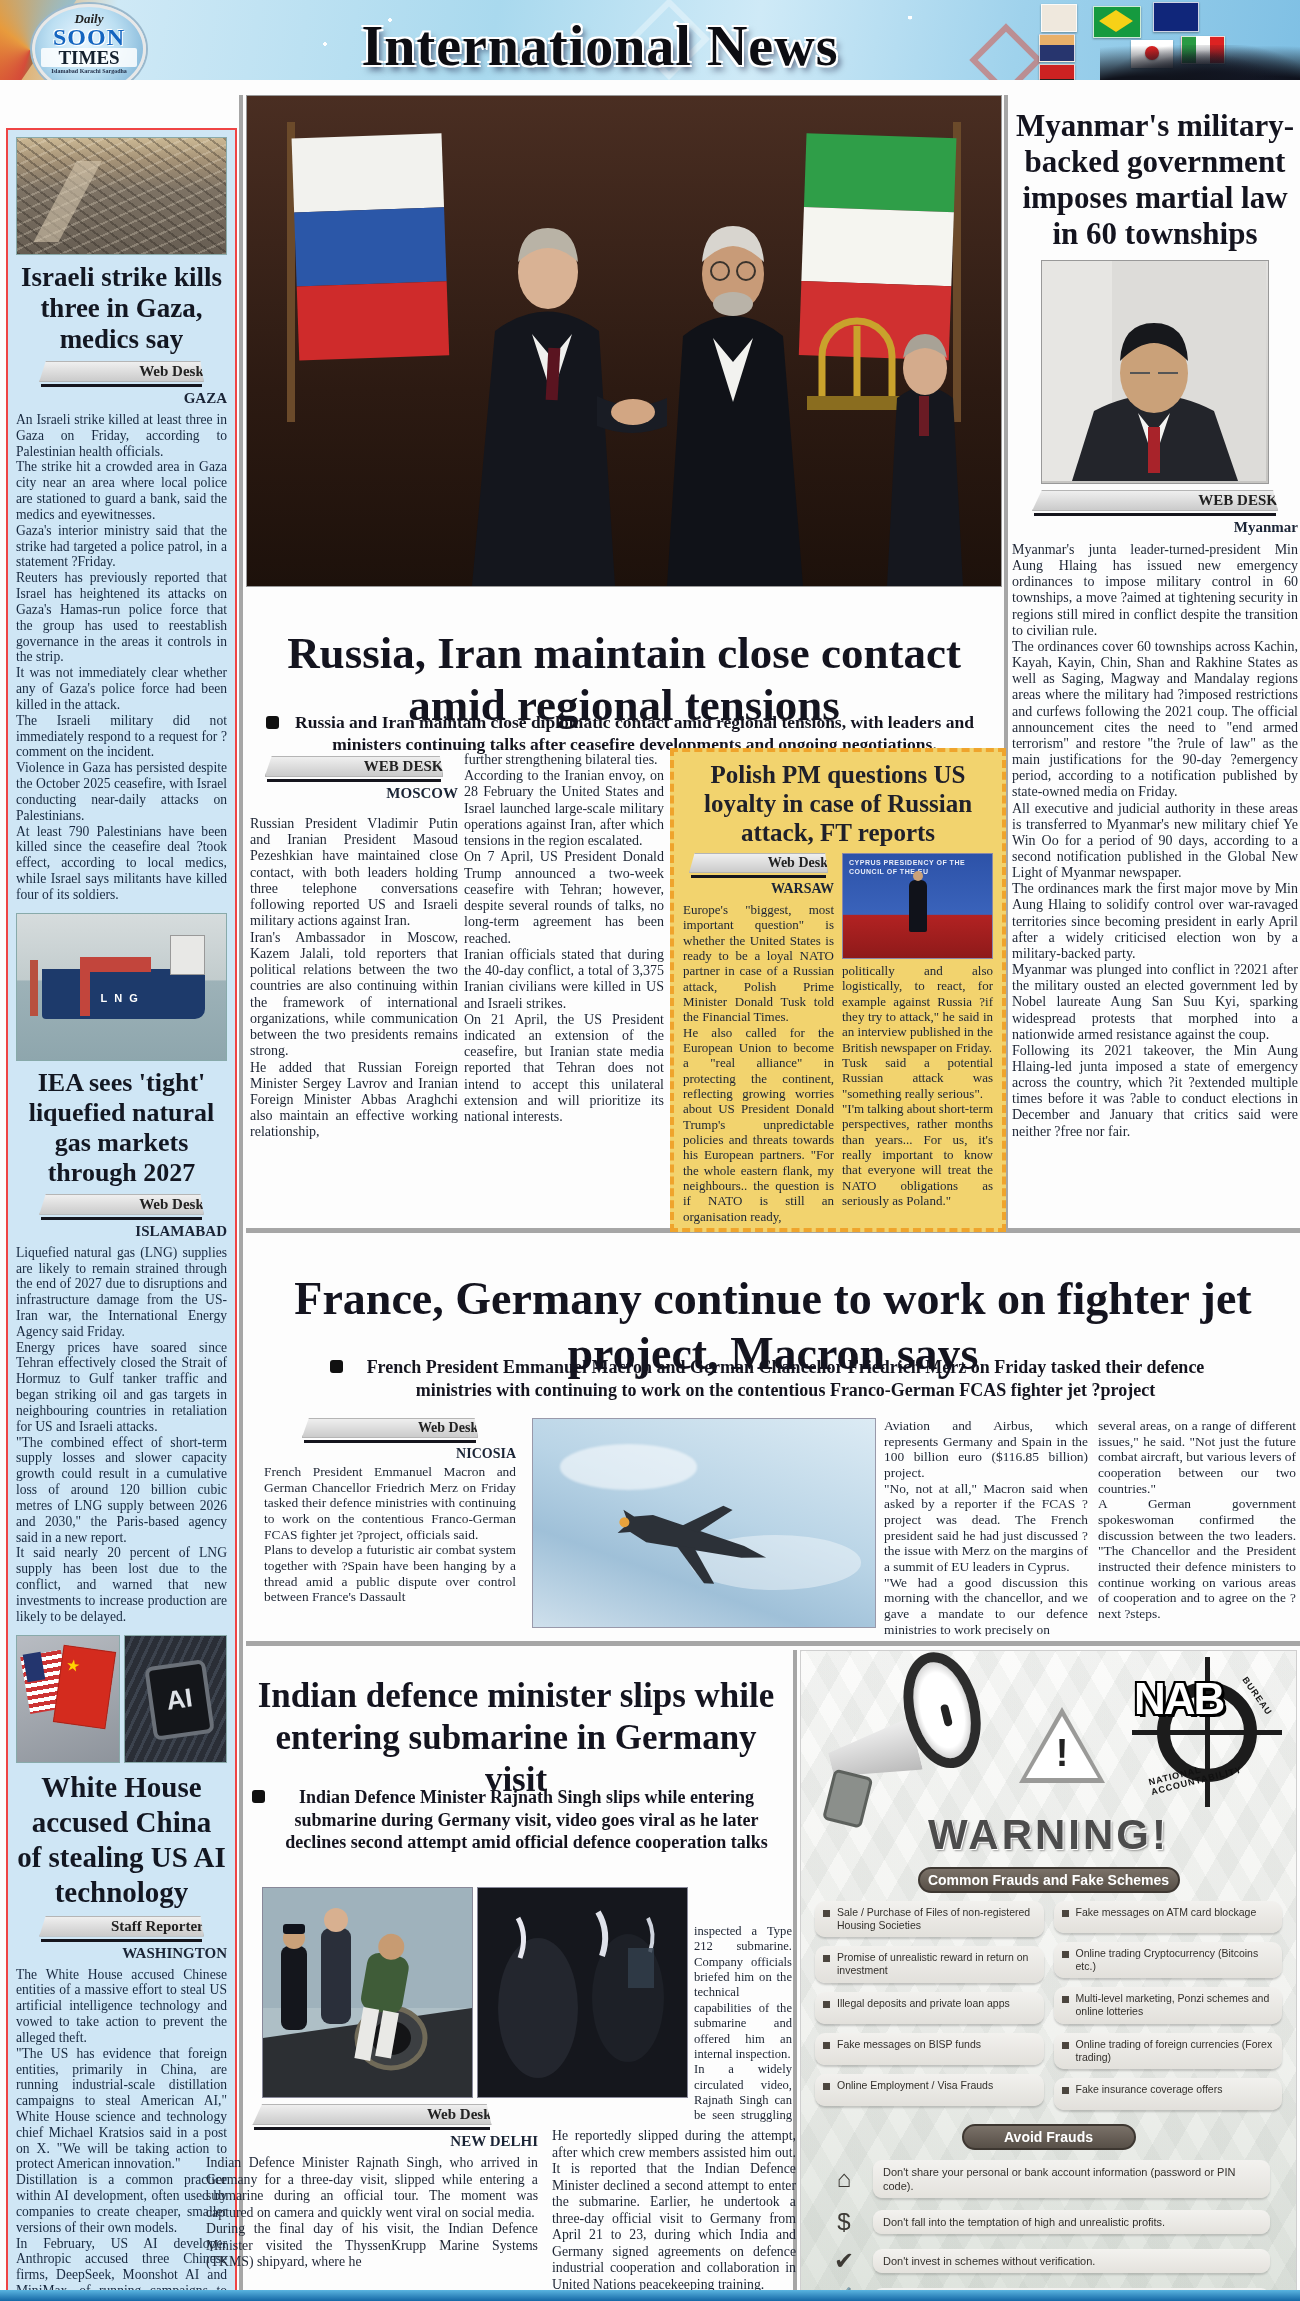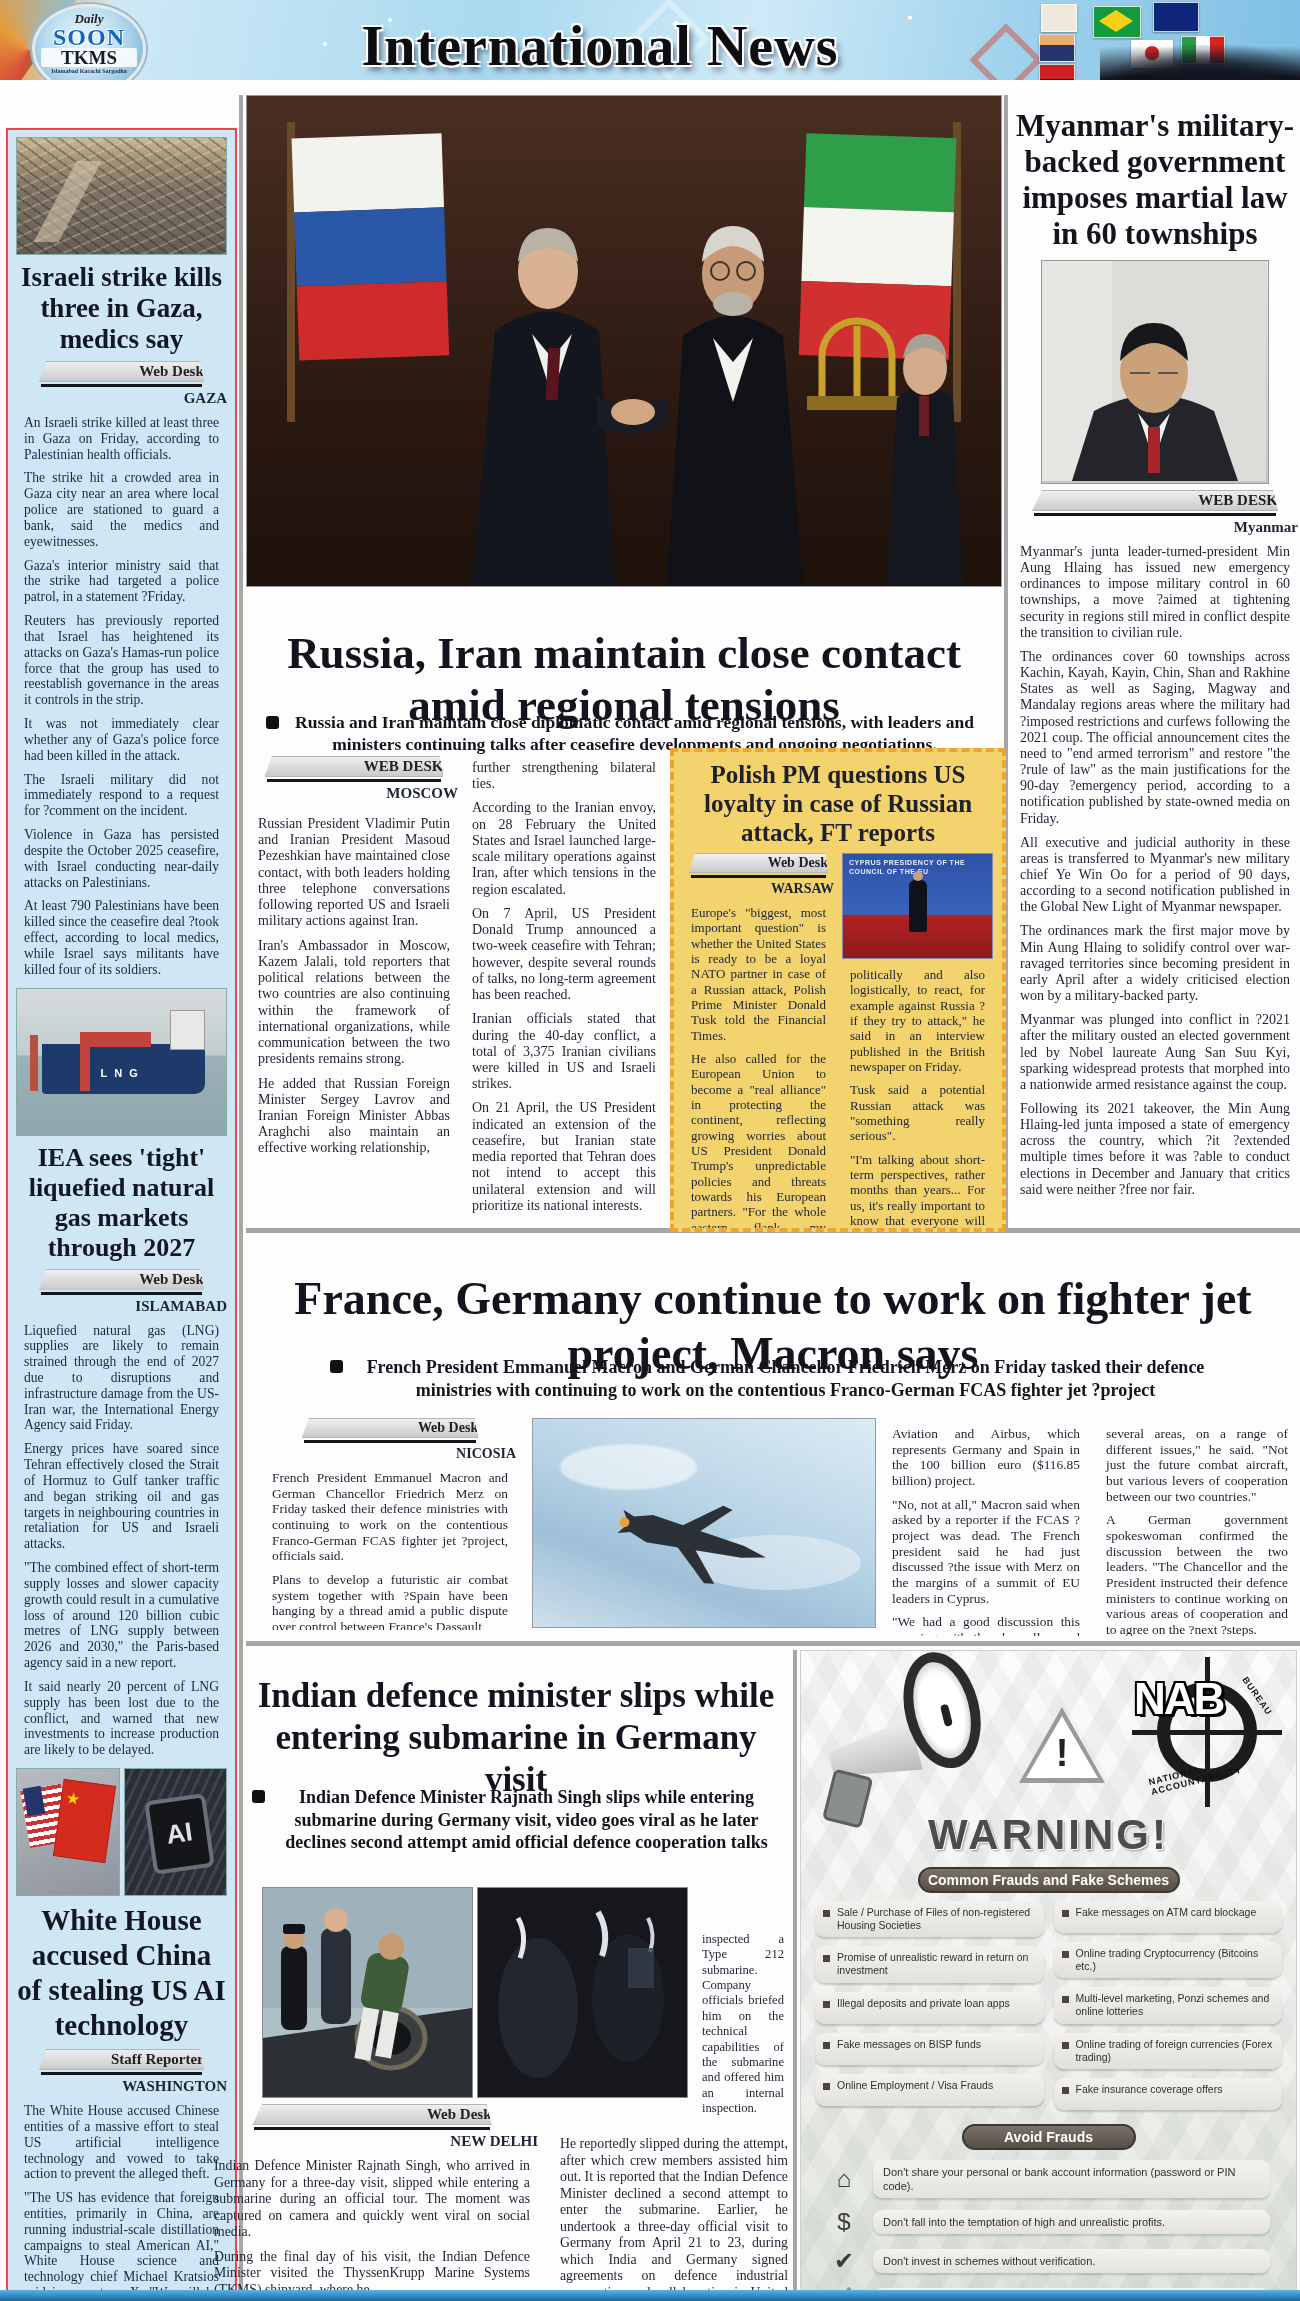--- a/index.html
+++ b/index.html
@@ -40,21 +40,21 @@
                radial-gradient(ellipse at 55% 100%,#141826 35%,transparent 75%),
                radial-gradient(ellipse at 85% 100%,#0c0f18 30%,transparent 70%);}
   .flagchip{position:absolute;border:1px solid rgba(255,255,255,.8);box-shadow:0 1px 2px rgba(0,0,0,.35);}
   
   .vrule,.hrule{position:absolute;background:#a6a6a6;}
   
   .left-panel{position:absolute;left:6px;top:128px;width:231px;height:2164px;background:#cfe6f5;
     border:2px solid #ef4444;box-sizing:border-box;padding:7px 8px;overflow:hidden;}
   .lp-photo{width:100%;border:1px solid #8aa;box-sizing:border-box;position:relative;overflow:hidden;}
   .head-sm{font-weight:700;text-align:center;color:#131722;margin:7px 0 4px;}
-  .bp{margin:8px;text-align:justify;}
+  .bp{margin:0;text-align:justify;}
   .lp-body .bp{font-size:13.6px;line-height:1.165;color:#17283f;}
   
   .plate-wrap{width:78%;margin:6px auto 0;}
   .plate{position:relative;background:linear-gradient(180deg,#f1f1f1,#c9c9c9);text-align:right;
     font-weight:700;font-size:15px;padding:2px 0;color:#222;
     clip-path:polygon(4% 0,98% 0,100% 100%,0 100%,2% 50%);box-shadow:inset 0 0 0 1px #b5b5b5;}
   .plate-rule{height:3px;background:#15151d;margin:2px 2px 0;}
   .dateline{text-align:right;font-weight:700;font-size:15px;margin:3px 0 5px;color:#1a2436;}
   
   .main-photo{position:absolute;left:246px;top:95px;width:756px;height:492px;border:1px solid #999;box-sizing:border-box;}
@@ -150,21 +150,21 @@
 
 <div class="page">
 
   <div class="banner">
     <div class="banner-edge"></div>
     <div class="diamond" style="left:640px;top:10px;width:46px;height:46px;"></div>
     <div class="diamond" style="left:980px;top:34px;width:40px;height:40px;border-color:rgba(220,60,40,.45);"></div>
     <div class="logo">
       <div class="daily">Daily</div>
       <div class="soon">SOON</div>
-      <div class="times">TKMS</div>
+      <div class="times">TIMES</div>
       <div class="cities">Islamabad  Karachi  Sargodha</div>
       <span class="abc">ABC CERTIFIED</span>
     </div>
     <div class="banner-title">International News</div>
     <div class="collage">
       <div class="flagchip" style="left:6px;top:4px;width:34px;height:26px;background:#efe8dd;"></div>
       <div class="flagchip" style="left:4px;top:34px;width:34px;height:26px;background:linear-gradient(180deg,#e8b06a 40%,#27356e 40%);"></div>
       <div class="flagchip" style="left:4px;top:64px;width:34px;height:26px;background:linear-gradient(180deg,#c22 55%,#222 55%);"></div>
       <div class="flagchip" style="left:58px;top:6px;width:46px;height:30px;background:#159a3f;"></div>
       <div class="flagchip" style="left:64px;top:10px;width:34px;height:22px;background:#f7d117;clip-path:polygon(50% 0,100% 50%,50% 100%,0 50%);border:none;"></div>

